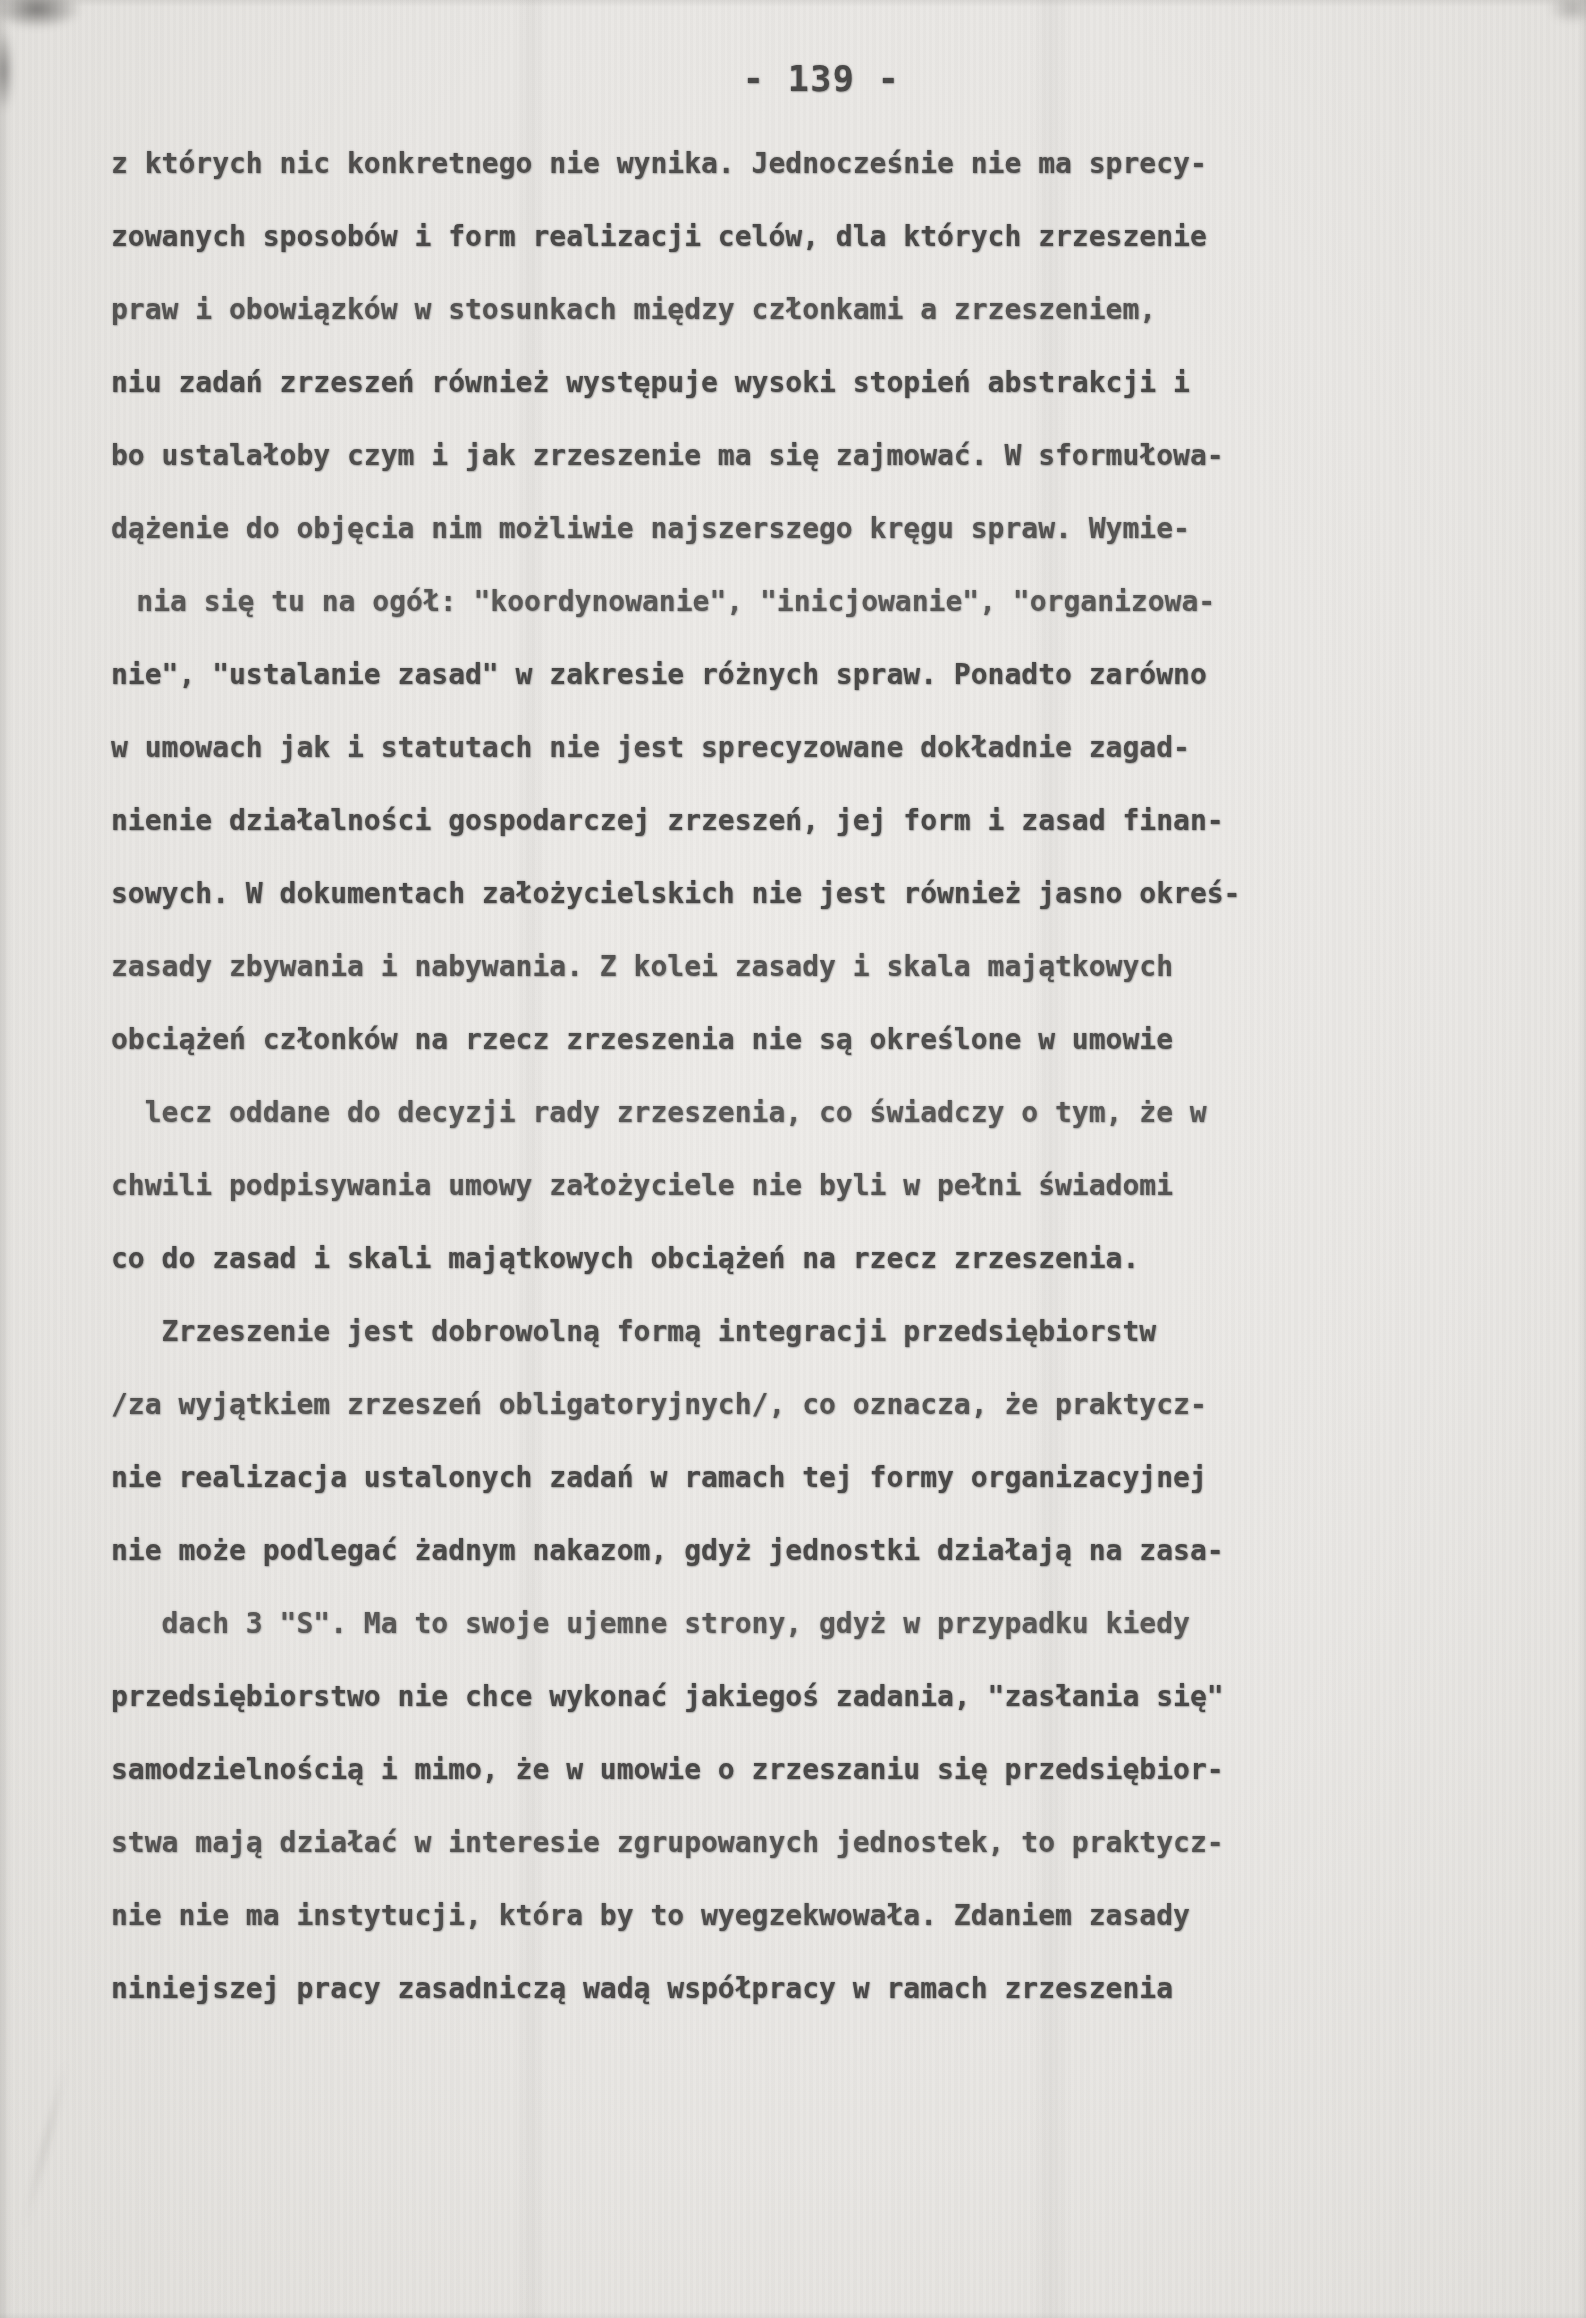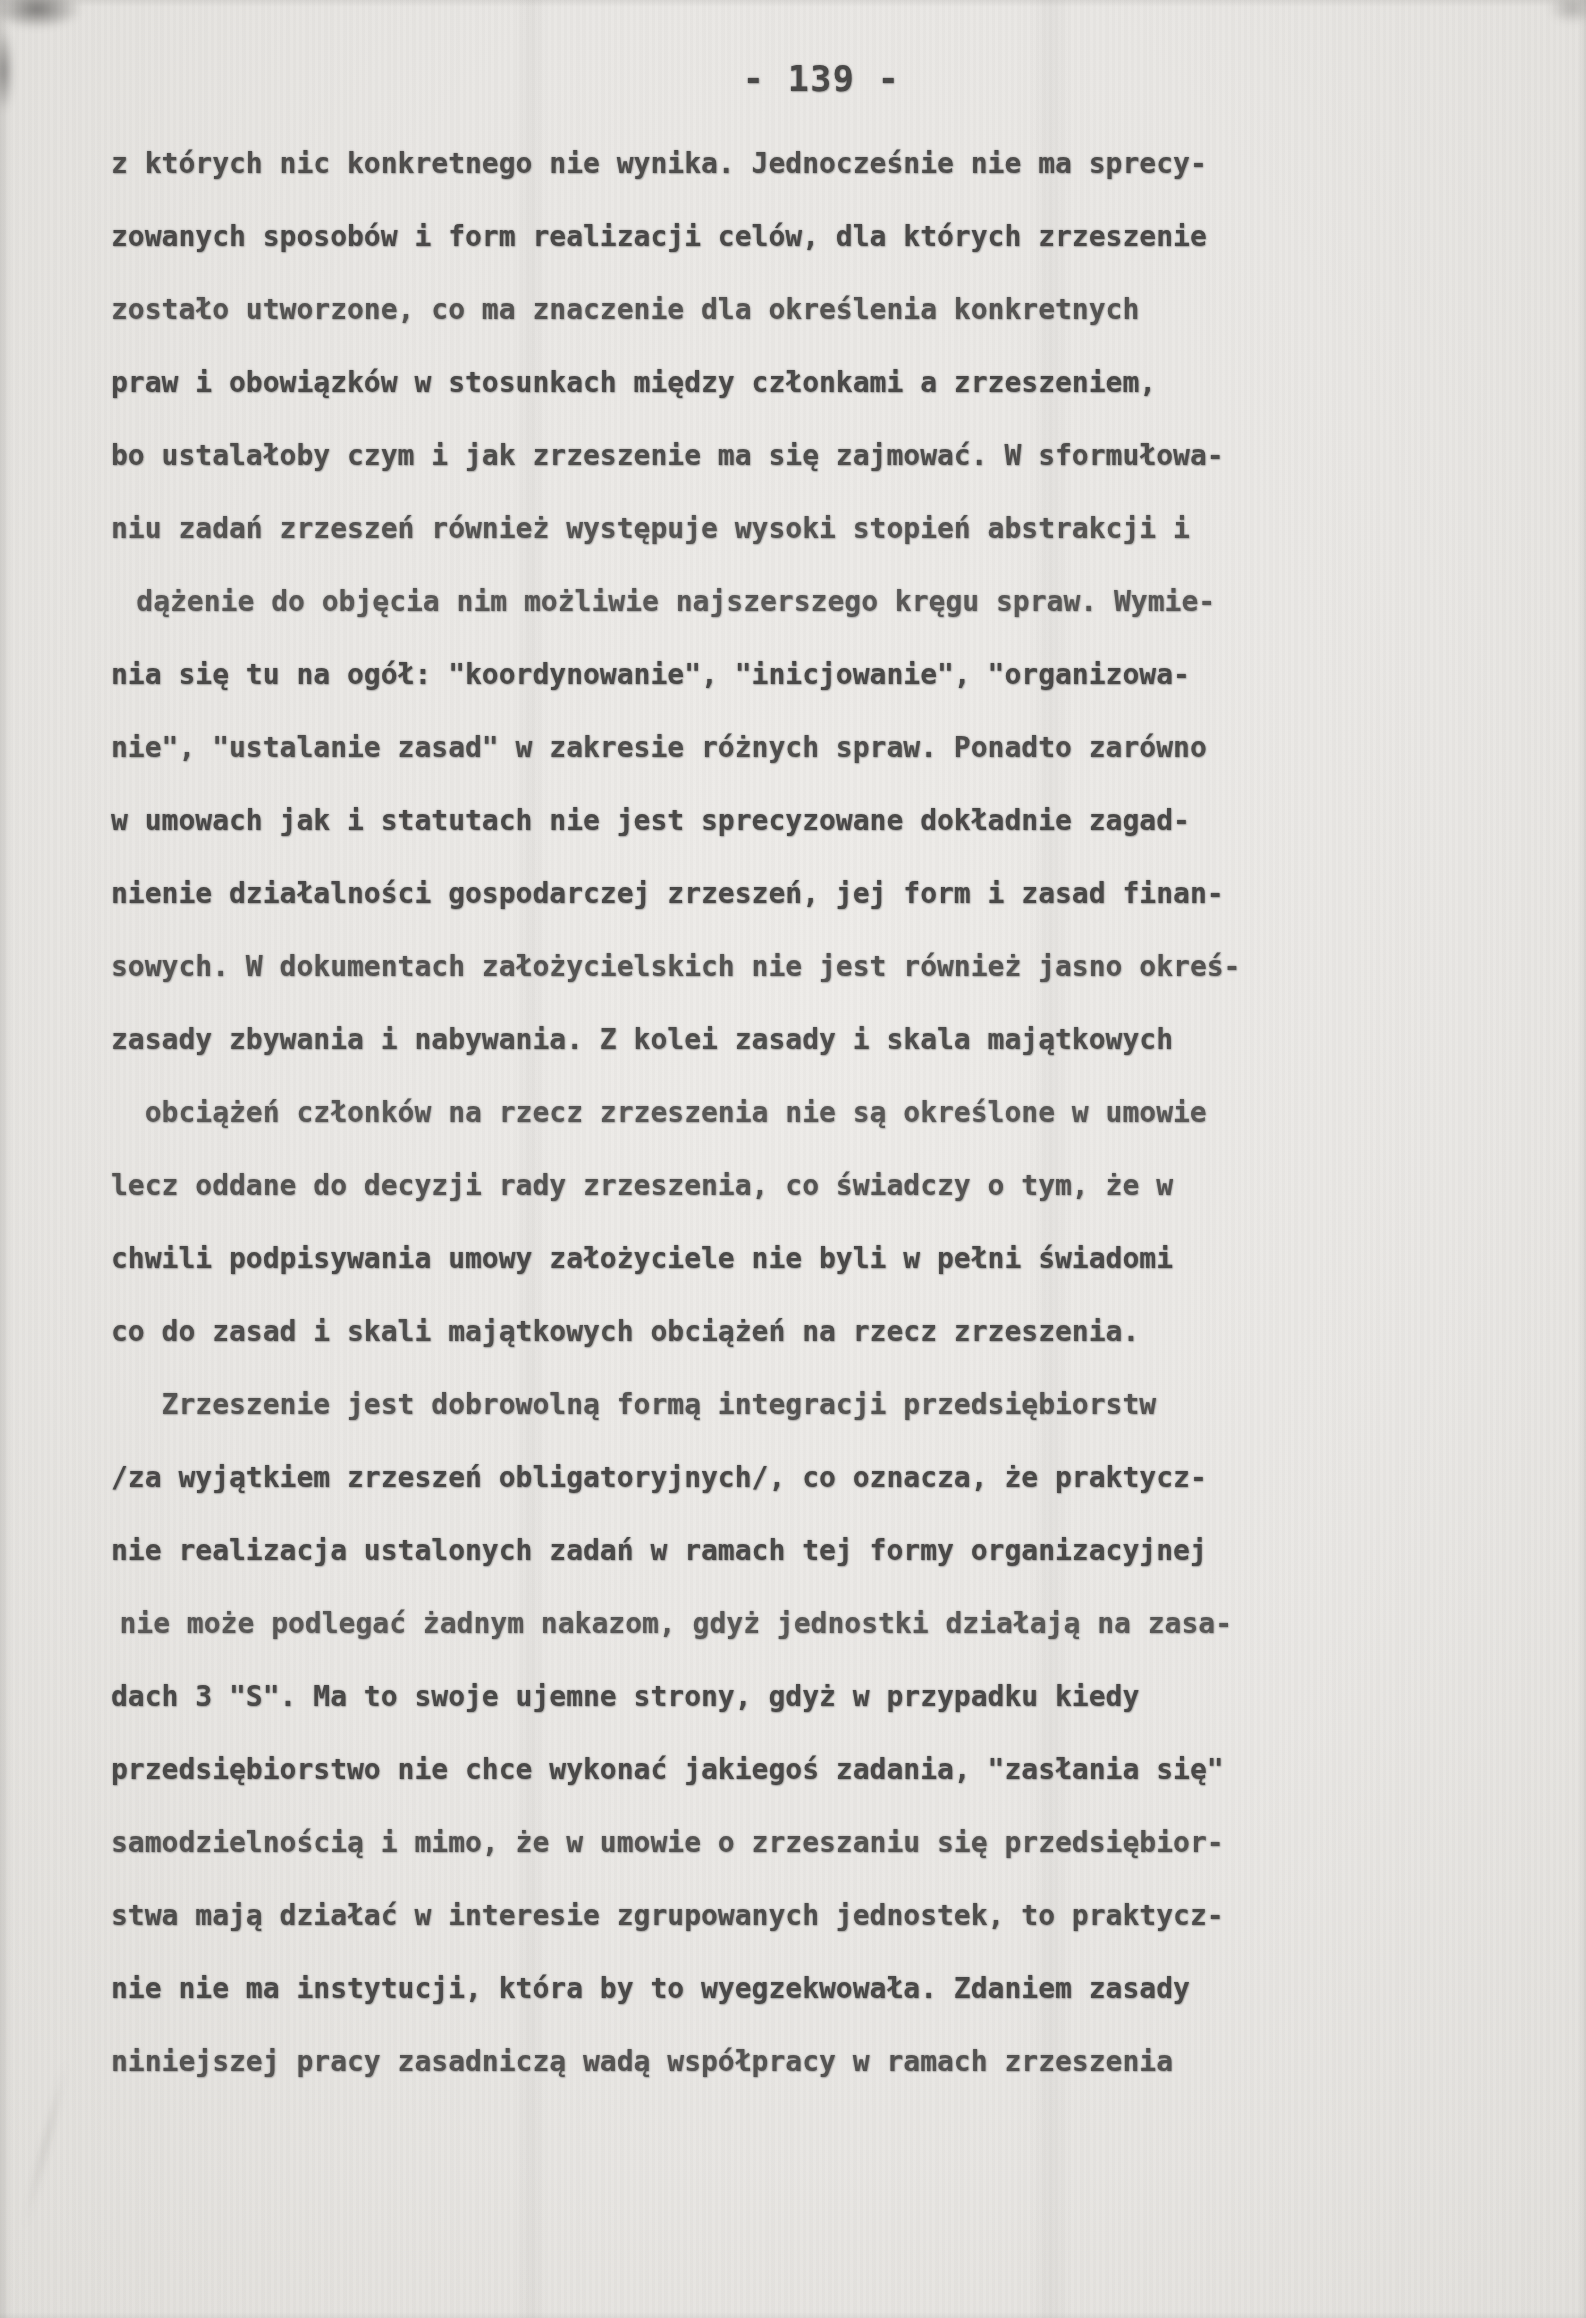--- a/index.html
+++ b/index.html
@@ -71,24 +71,23 @@
   <div class="blot b2"></div>
   <div class="blot b3"></div>
   <div class="blot b4"></div>
 
   <div class="page-number typewriter">- 139 -</div>
 
   <div class="body-text typewriter">
 
   <div class="line">z których nic konkretnego nie wynika. Jednocześnie nie ma sprecy-</div>
       <div class="line">zowanych sposobów i form realizacji celów, dla których zrzeszenie</div>
-      <div class="line">zostało utworzone, co ma znaczenie dla określenia konkretnych</div>
       <div class="line">praw i obowiązków w stosunkach między członkami a zrzeszeniem,</div>
+      <div class="line">niu zadań zrzeszeń również występuje wysoki stopień abstrakcji i</div>
       <div class="line">bo ustalałoby czym i jak zrzeszenie ma się zajmować. W sformułowa-</div>
-      <div class="line">niu zadań zrzeszeń również występuje wysoki stopień abstrakcji i</div>
       <div class="line">dążenie do objęcia nim możliwie najszerszego kręgu spraw. Wymie-</div>
       <div class="line">nia się tu na ogół: "koordynowanie", "inicjowanie", "organizowa-</div>
       <div class="line">nie", "ustalanie zasad" w zakresie różnych spraw. Ponadto zarówno</div>
       <div class="line">w umowach jak i statutach nie jest sprecyzowane dokładnie zagad-</div>
       <div class="line">nienie działalności gospodarczej zrzeszeń, jej form i zasad finan-</div>
       <div class="line">sowych. W dokumentach założycielskich nie jest również jasno okreś-</div>
       <div class="line">zasady zbywania i nabywania. Z kolei zasady i skala majątkowych</div>
       <div class="line">obciążeń członków na rzecz zrzeszenia nie są określone w umowie</div>
       <div class="line">lecz oddane do decyzji rady zrzeszenia, co świadczy o tym, że w</div>
       <div class="line">chwili podpisywania umowy założyciele nie byli w pełni świadomi</div>

